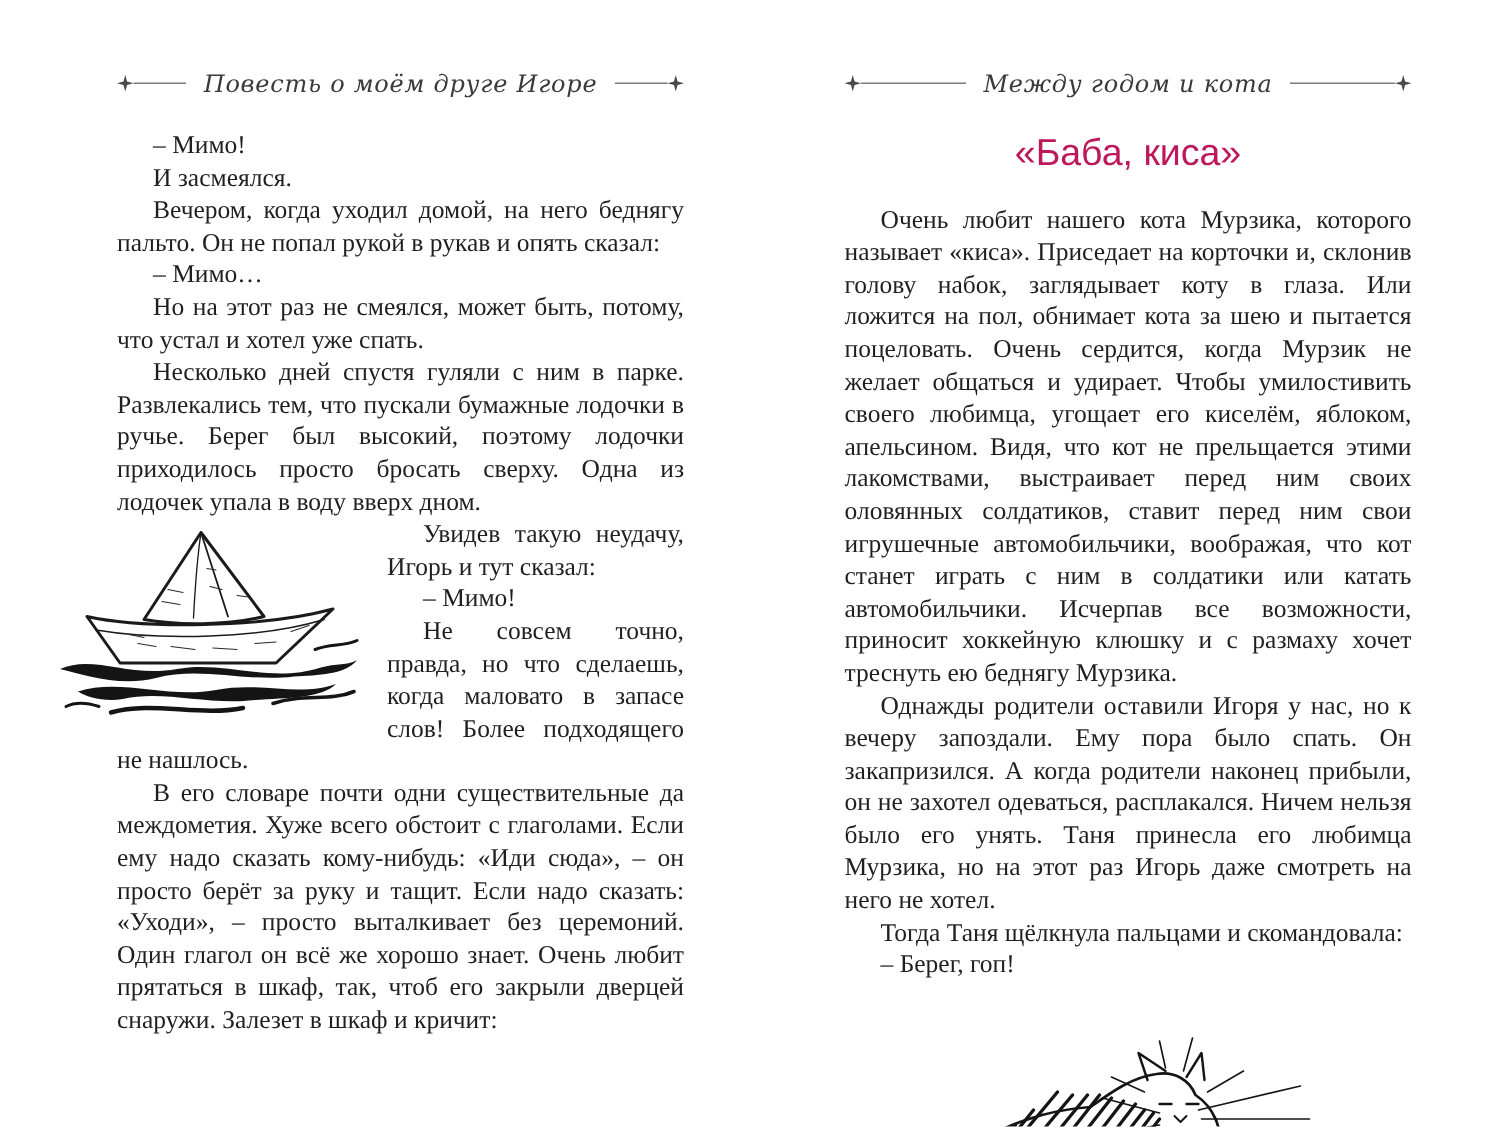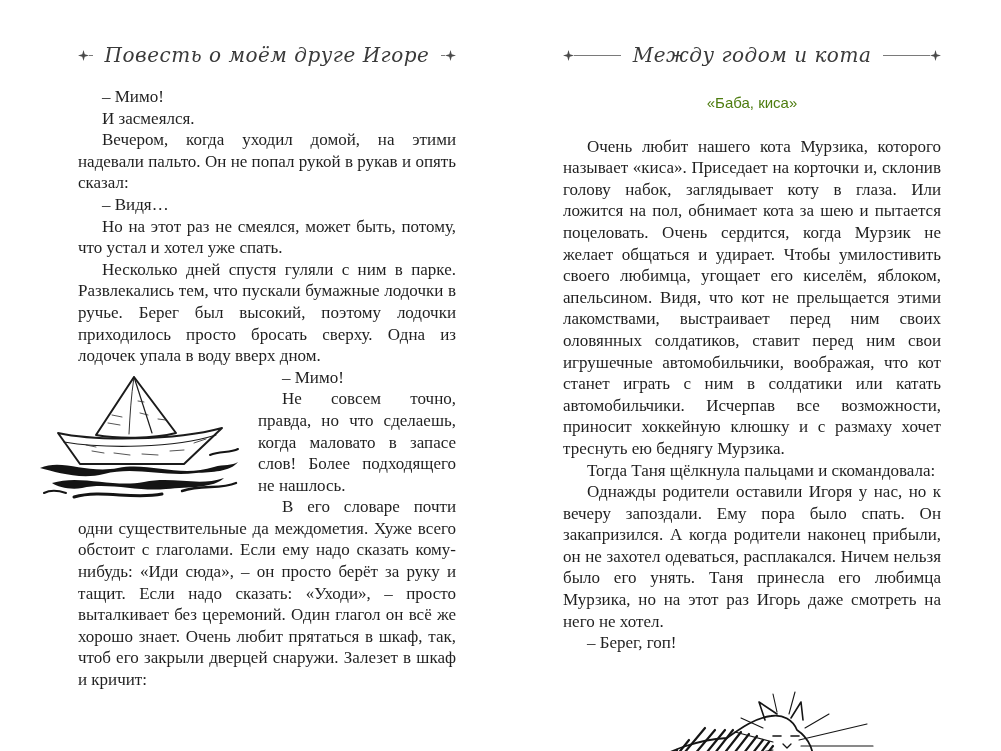--- a/index.html
+++ b/index.html
@@ -9,31 +9,31 @@
     overflow:hidden;position:relative;
   }
   .page{position:absolute;top:44px;width:378px;}
   .page-left{left:78px;}
   .page-right{left:563px;}
 
   .running-head{display:flex;align-items:center;height:22px;color:#3d3d3d;}
   .rh-rule{flex:1;height:1px;background:#7a7a7a;}
   .rh-text{
     font-family:"DejaVu Serif", serif;font-style:italic;
-    font-size:20px;padding:0 12px;white-space:nowrap;color:#3a3a3a;
+    font-size:16px;padding:0 12px;white-space:nowrap;color:#3a3a3a;
     letter-spacing:.5px;
   }
   .ornament{flex:none;display:inline-block;line-height:0;}
 
   .body-text{margin-top:20px;font-size:17px;line-height:21.6px;text-align:justify;}
   .body-text p{margin:0;text-indent:24px;}
 
   .section-heading{
     font-family:"Liberation Sans", sans-serif;font-weight:500;
-    font-size:15px;text-align:center;margin:32px 0 24px 0;color:#4d7c0f;
+    font-size:25px;text-align:center;margin:32px 0 24px 0;color:#be185d;
     text-indent:0;
   }
   .page-right .section-heading{margin:26px 0 22px 0;}
 
   .boat-float{
     float:left;width:212px;height:134px;margin:4px 12px 2px -44px;
     shape-outside:margin-box;
   }
   .cat-illustration{width:312px;height:228px;margin:30px 0 0 14px;}
   svg{display:block;}
@@ -55,22 +55,22 @@
     <span class="ornament">
       <svg width="11" height="11" viewBox="0 0 10 10">
           <polygon points="5,0 6.1,3.9 10,5 6.1,6.1 5,10 3.9,6.1 0,5 3.9,3.9" fill="#4a4a4a"></polygon>
         </svg>
     </span>
   </header>
 
   <div class="body-text">
     <p>– Мимо!</p>
     <p>И засмеялся.</p>
-    <p>Вечером, когда уходил домой, на этими надевали пальто. Он не попал рукой в рукав и опять сказал:</p>
-    <p>– Видя…</p>
+    <p>Вечером, когда уходил домой, на него беднягу пальто. Он не попал рукой в рукав и опять сказал:</p>
+    <p>– Мимо…</p>
     <p>Но на этот раз не смеялся, может быть, потому, что устал и хотел уже спать.</p>
     <p>Несколько дней спустя гуляли с ним в парке. Развлекались тем, что пускали бумажные лодочки в ручье. Берег был высокий, поэтому лодочки приходилось просто бросать сверху. Одна из лодочек упала в воду вверх дном.</p>
 
     <span class="boat-float">
       <svg width="212" height="134" viewBox="0 0 212 134">
 
         <path d="M6 97 C28 87 52 103 84 97 C116 91 146 107 180 96 C190 93 198 95 204 91 C196 101 178 101 162 102 C130 106 100 95 70 103 C46 109 22 101 6 97 Z" fill="#141414"></path>
         <path d="M18 112 C46 103 78 117 110 111 C140 105 164 116 190 107 C180 117 156 116 132 118 C104 121 74 111 48 117 C36 119 24 116 18 112 Z" fill="#141414"></path>
         <g stroke="#141414" fill="none" stroke-linecap="round">
           <path d="M40 126 C68 118 98 129 128 123" stroke-width="3"></path>
@@ -97,20 +97,21 @@
             <path d="M58 80 L70 82"></path>
           <path d="M80 82 L96 84"></path>
             <path d="M108 83 L124 84"></path>
             <path d="M136 80 L150 79"></path>
           <path d="M160 72 L172 68"></path>
             <path d="M52 74 L62 76"></path>
         </g>
       </svg>
     </span>
 
+    <p>Увидев такую неудачу, Игорь и тут сказал:</p>
     <p>– Мимо!</p>
     <p>Не совсем точно, правда, но что сделаешь, когда маловато в запасе слов! Более подходящего не нашлось.</p>
 
 
     <p>В его словаре почти одни существительные да междометия. Хуже всего обстоит с глаголами. Если ему надо сказать кому-нибудь: «Иди сюда», – он просто берёт за руку и тащит. Если надо сказать: «Уходи», – просто выталкивает без церемоний. Один глагол он всё же хорошо знает. Очень любит прятаться в шкаф, так, чтоб его закрыли дверцей снаружи. Залезет в шкаф и кричит:</p>
 
   </div>
 
 </section>
 
@@ -128,22 +129,22 @@
     <span class="ornament">
       <svg width="11" height="11" viewBox="0 0 10 10">
           <polygon points="5,0 6.1,3.9 10,5 6.1,6.1 5,10 3.9,6.1 0,5 3.9,3.9" fill="#4a4a4a"></polygon>
         </svg>
     </span>
   </header>
 
   <div class="body-text">
     <h2 class="section-heading">«Баба, киса»</h2>
     <p>Очень любит нашего кота Мурзика, которого называет «киса». Приседает на корточки и, склонив голову набок, заглядывает коту в глаза. Или ложится на пол, обнимает кота за шею и пытается поцеловать. Очень сердится, когда Мурзик не желает общаться и удирает. Чтобы умилостивить своего любимца, угощает его киселём, яблоком, апельсином. Видя, что кот не прельщается этими лакомствами, выстраивает перед ним своих оловянных солдатиков, ставит перед ним свои игрушечные автомобильчики, воображая, что кот станет играть с ним в солдатики или катать автомобильчики. Исчерпав все возможности, приносит хоккейную клюшку и с размаху хочет треснуть ею беднягу Мурзика.</p>
+    <p>Однажды родители оставили Игоря у нас, но к вечеру запоздали. Ему пора было спать. Он закапризился. А когда родители наконец прибыли, он не захотел одеваться, расплакался. Ничем нельзя было его унять. Таня принесла его любимца Мурзика, но на этот раз Игорь даже смотреть на него не хотел.</p>
     <p>Тогда Таня щёлкнула пальцами и скомандовала:</p>
-    <p>Однажды родители оставили Игоря у нас, но к вечеру запоздали. Ему пора было спать. Он закапризился. А когда родители наконец прибыли, он не захотел одеваться, расплакался. Ничем нельзя было его унять. Таня принесла его любимца Мурзика, но на этот раз Игорь даже смотреть на него не хотел.</p>
     <p>– Берег, гоп!</p>
 
     <div class="cat-illustration">
       <svg width="312" height="228" viewBox="0 0 312 228">
         <g stroke="#151515" fill="none" stroke-linecap="round" stroke-linejoin="round">
 
           <g stroke-width="2.2">
             <path d="M88 92 L128 44"></path>
               <path d="M96 96 L138 46"></path>
               <path d="M104 100 L148 46"></path>

